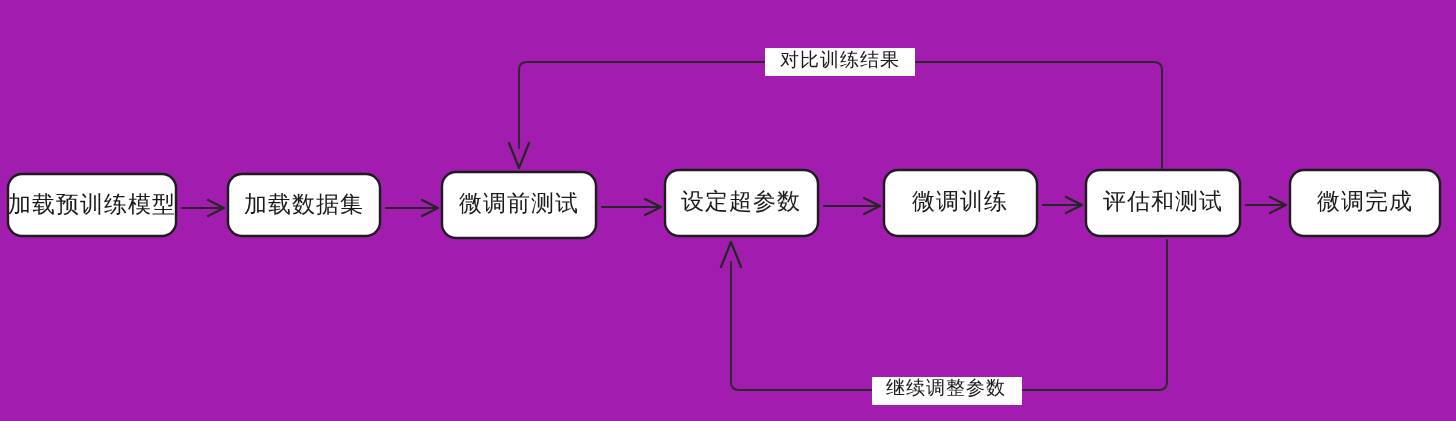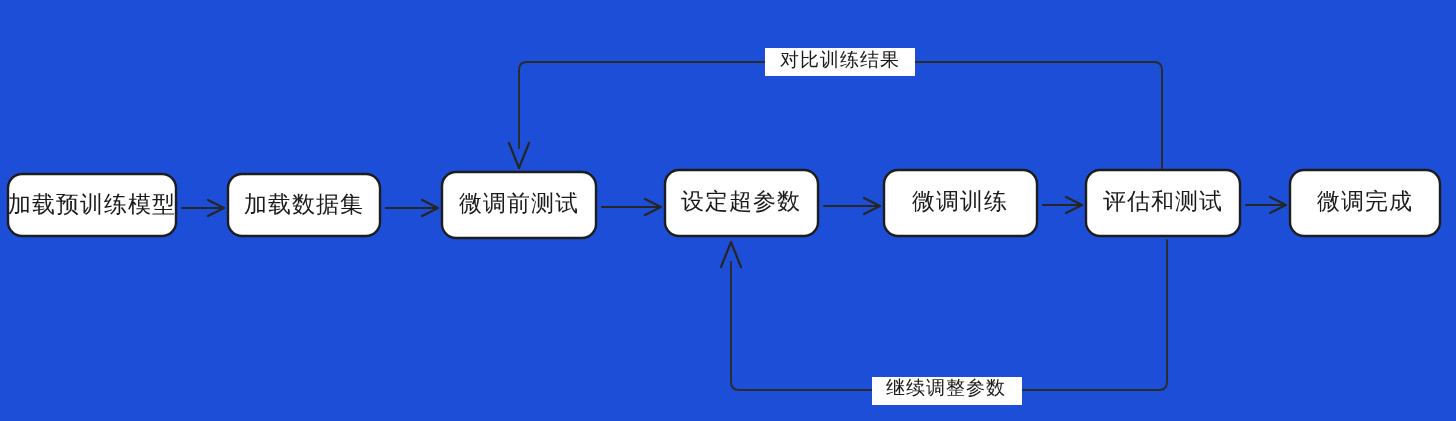--- a/index.html
+++ b/index.html
@@ -4,21 +4,21 @@
 <style>
   html, body {
     margin: 0;
     padding: 0;
     background: #ffffff;
   }
   #canvas {
     position: relative;
     width: 1456px;
     height: 421px;
-    background: #1d4ed8;
+    background: #a21caf;
     overflow: hidden;
     font-family: "Liberation Sans", "DejaVu Sans", sans-serif;
   }
   #flow-svg {
     position: absolute;
     left: 0;
     top: 0;
     width: 1456px;
     height: 421px;
   }

